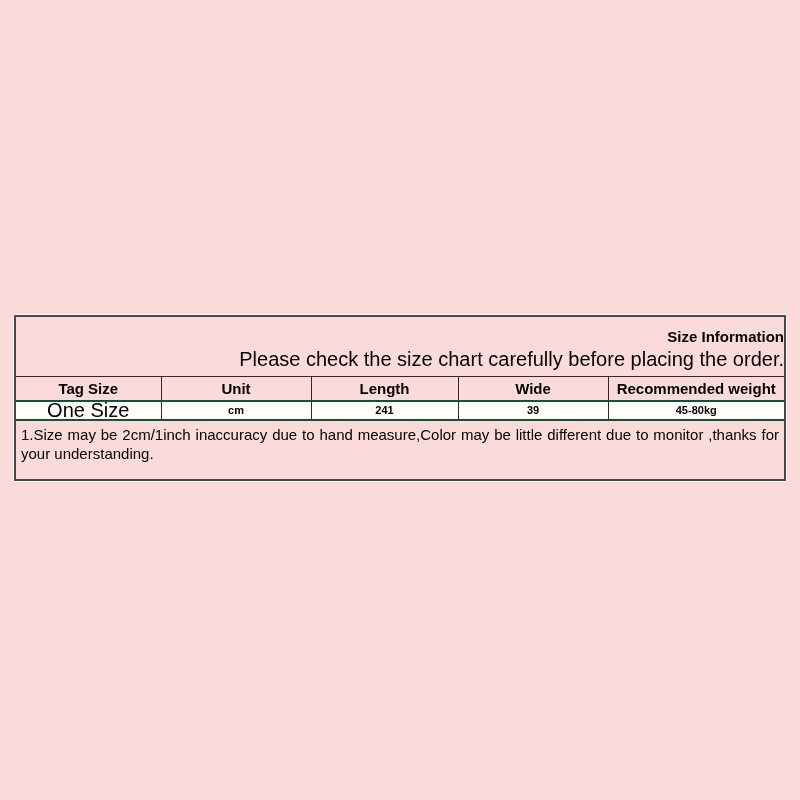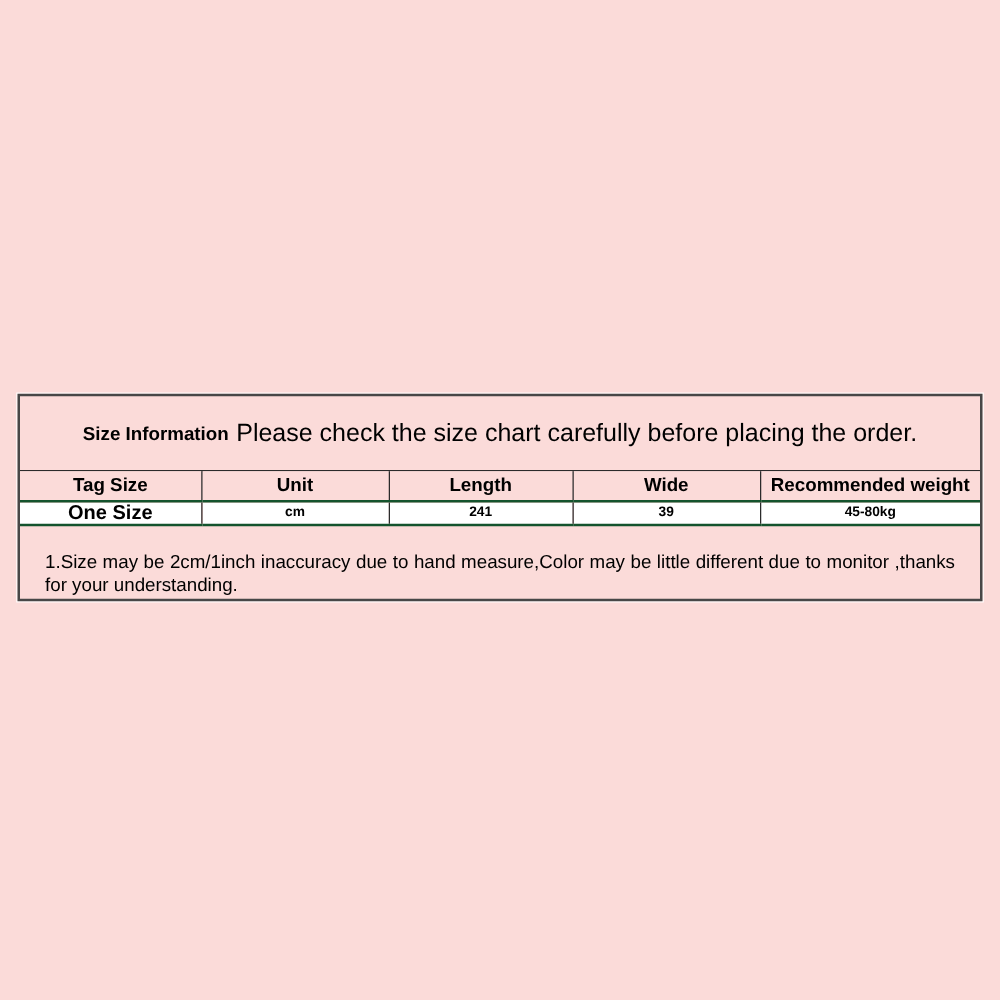--- a/index.html
+++ b/index.html
@@ -24,22 +24,22 @@
     box-sizing: border-box;
     border: 2px solid #474747;
     box-shadow: 0 0 0 1px rgba(255, 255, 255, 0.9);
     background: #fbdbd9;
   }
   .title-block {
     height: 60px;
     box-sizing: border-box;
     border-bottom: 1px solid #2b2b2b;
     display: flex;
-    flex-direction: row;
-    align-items: center;
+    flex-direction: column;
+    align-items: flex-end;
     justify-content: center;
     gap: 6px;
     padding-top: 2px;
   }
   .table-title {
     font-size: 15px;
     font-weight: bold;
     line-height: 17px;
   }
   .table-subtitle {
@@ -72,30 +72,30 @@
     background: #fbdbd9;
   }
   table.grid td {
     font-size: 11px;
     font-weight: bold;
     height: 17px;
     line-height: 17px;
     background: #ffffff;
   }
   table.grid td.tag-cell {
-    font-weight: bold;
-    font-size: 16px;
+    font-weight: normal;
+    font-size: 20px;
   }
   .notes {
     padding: 3px 4px 0 4px;
     font-size: 15px;
     line-height: 19px;
   }
   .notes p {
-    margin: 16px;
+    margin: 1px;
   }
   .note-justified {
     text-align: justify;
   }
 </style>
 </head>
 <body>
 
 <div class="size-table">
 

